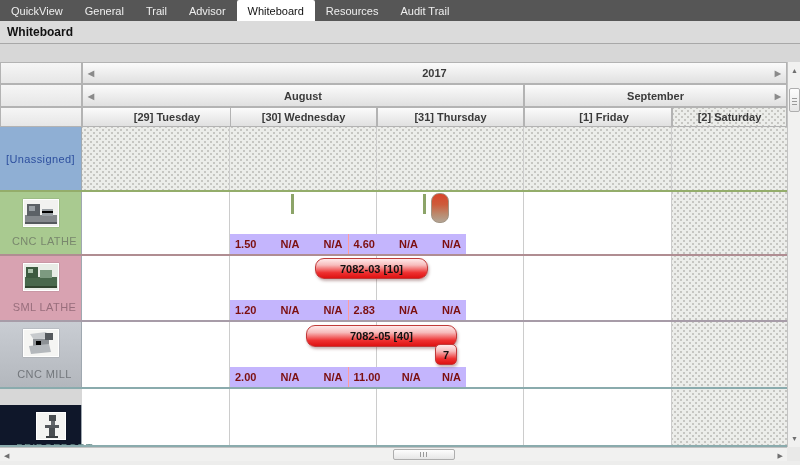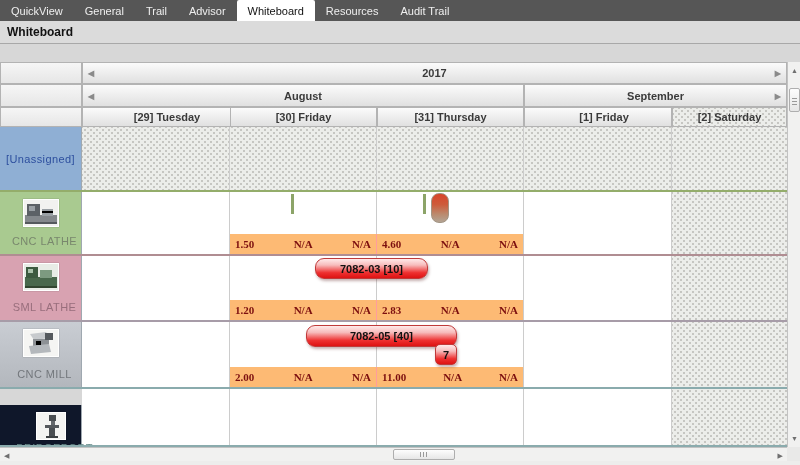--- a/index.html
+++ b/index.html
@@ -38,22 +38,22 @@
 
   
   .rescell{position:absolute;left:0;width:82px;box-sizing:border-box;display:flex;
            flex-direction:column;align-items:center;justify-content:flex-end;
            border-right:1px solid #9fa8b0;}
   .rescell .rname{font-size:11px;letter-spacing:.4px;margin-bottom:7px;margin-left:8px;}
   .rescell .photo{margin-top:7px;margin-bottom:auto;background:#fff;padding:1px;
                   box-shadow:0 0 1px rgba(0,0,0,.4);line-height:0;}
 
   
-  .loadbar{position:absolute;left:230px;width:293px;height:20px;background:#fdba74;
-           display:flex;z-index:3;font-family:Liberation Serif, serif;}
+  .loadbar{position:absolute;left:230px;width:236px;height:20px;background:#c4b5fd;
+           display:flex;z-index:3;}
   .loadseg{width:146px;display:flex;justify-content:space-between;align-items:center;
            padding:0 5px;box-sizing:border-box;font-weight:bold;color:#7c0f0f;font-size:11px;}
   .loadseg.first{border-right:1px solid #ff9d9d;width:147px;}
 
   
   .jobbar{position:absolute;z-index:4;box-sizing:border-box;border:1px solid #c03a3a;
           border-radius:9px;display:flex;align-items:center;justify-content:center;
           font-weight:bold;color:#111;font-size:11px;
           background:linear-gradient(180deg,#ffeaea 0%,#f7bcbc 32%,#ee3030 72%,#dd1212 100%);
           box-shadow:1px 2px 3px rgba(90,30,30,.35);}
@@ -109,21 +109,21 @@
   <div class="hdr" style="left:82px;top:84px;width:442px;height:23px;">
     <span class="arrow l">◀</span>
     <span>August</span>
   </div>
   <div class="hdr" style="left:524px;top:84px;width:263px;height:23px;">
     <span>September</span>
     <span class="arrow r">▶</span>
   </div>
 
   <div class="hdr" style="left:82px;top:107px;width:170px;height:20px;">[29] Tuesday</div>
-  <div class="hdr" style="left:230px;top:107px;width:147px;height:20px;">[30] Friday</div>
+  <div class="hdr" style="left:230px;top:107px;width:147px;height:20px;">[30] Wednesday</div>
   <div class="hdr" style="left:377px;top:107px;width:147px;height:20px;">[31] Thursday</div>
   <div class="hdr" style="left:524px;top:107px;width:148px;height:20px;padding-left:12px;">[1] Friday</div>
   <div class="hdr stipple" style="left:672px;top:107px;width:115px;height:20px;">[2] Saturday</div>
 
   <div class="bodybg"></div>
 
   <div class="stipple" style="position:absolute;left:82px;top:127px;width:590px;height:63px;z-index:1;"></div>
   <div class="stipple" style="position:absolute;left:672px;top:127px;width:115px;height:318px;z-index:1;"></div>
 
   <div class="gridline" style="left:229px;"></div>

